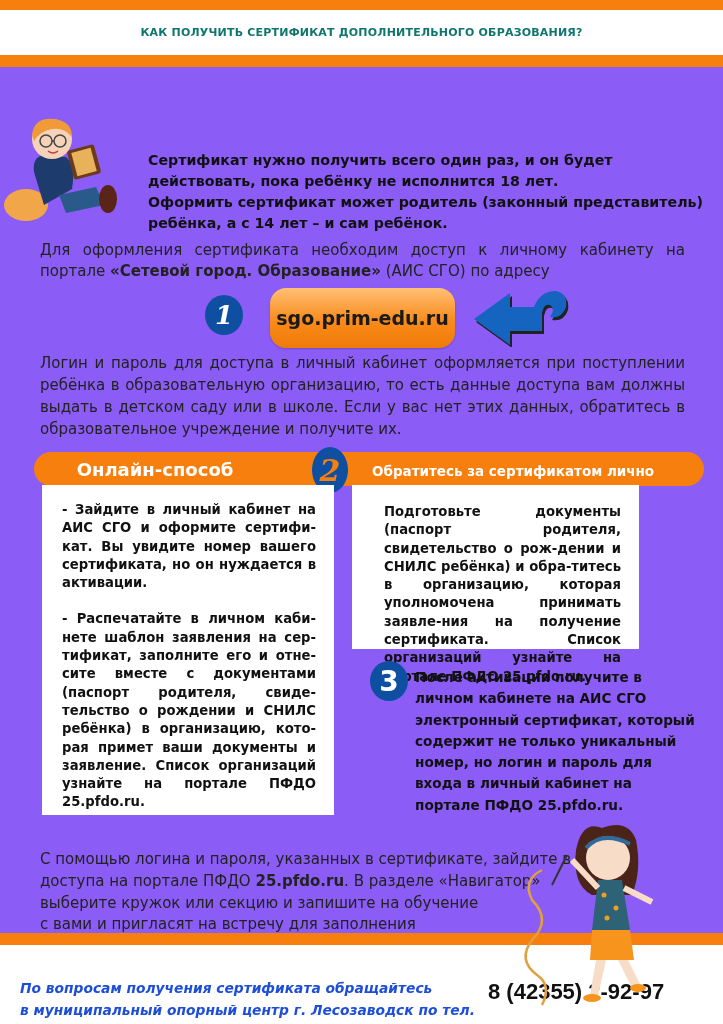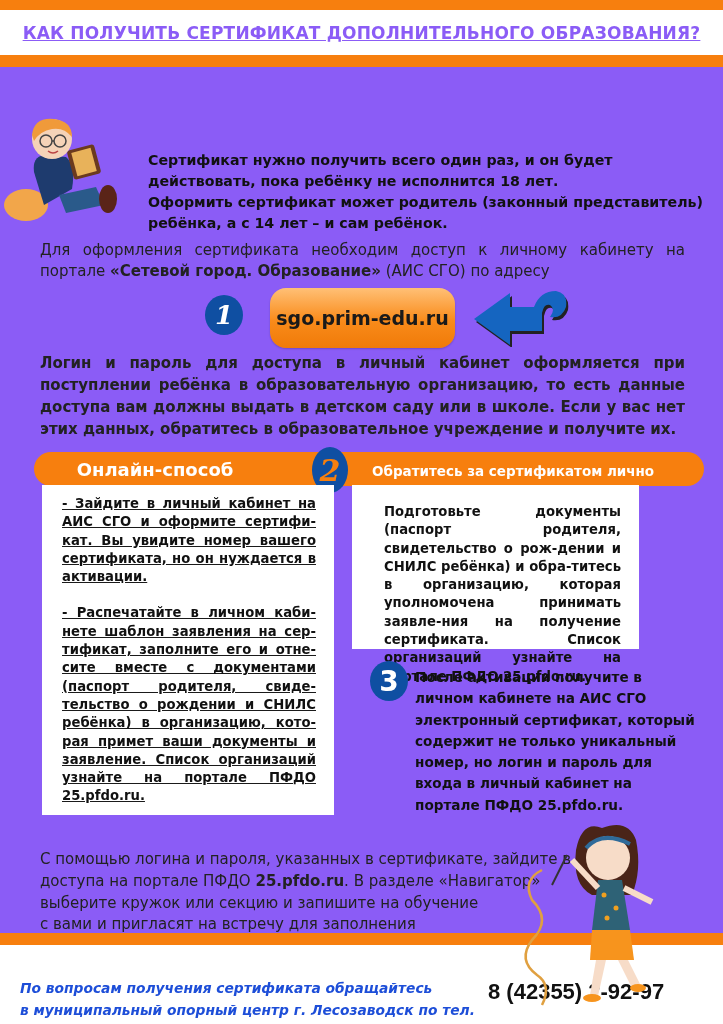--- a/index.html
+++ b/index.html
@@ -1,47 +1,47 @@
 <!DOCTYPE html>
 <html><head>
 <meta charset="utf-8">
 <style>
   * { box-sizing: border-box; margin: 0; padding: 0; }
   html, body { width: 723px; height: 1024px; overflow: hidden; }
   body { background: #ffffff; font-family: "DejaVu Sans", "Liberation Sans", sans-serif; color: #1a1a1a; position: relative; }
 
   .top-bar { position: absolute; left: 0; top: 0; width: 723px; height: 10px; background: #f77f0e; }
   .header { position: absolute; left: 0; top: 10px; width: 723px; height: 45px; background: #ffffff; display: flex; align-items: center; justify-content: center; }
-  .header h1 { font-size: 17px; font-weight: bold; letter-spacing: 0.2px; color: #8b5cf6; text-decoration: underline; }
+  .header h1 { font-size: 11px; font-weight: bold; letter-spacing: 0.2px; color: #0f766e; }
   .header-bar2 { position: absolute; left: 0; top: 55px; width: 723px; height: 12px; background: #f77f0e; }
 
   .main { position: absolute; left: 0; top: 67px; width: 723px; height: 866px; background: #8b5cf6; }
 
   .boy { position: absolute; left: 4px; top: 50px; width: 115px; height: 110px; }
   .intro { position: absolute; left: 148px; top: 83px; width: 560px; font-size: 14.2px; font-weight: bold; line-height: 21px; color: #111; }
 
   .portal-text { position: absolute; left: 40px; top: 173px; width: 645px; font-size: 15px; line-height: 21px; text-align: justify; text-align-last: left; color: #222; }
   .portal-text b { font-weight: bold; }
 
   .step-badge { position: absolute; width: 38px; height: 40px; border-radius: 50%; background: #0f4fa2; color: #fff; font-weight: bold; font-style: italic; display: flex; align-items: center; justify-content: center; font-size: 26px; font-family: "DejaVu Serif", serif; }
   .badge1 { left: 205px; top: 228px; }
   .badge2 { left: 312px; top: 380px; width: 36px; height: 46px; border-radius: 50%; font-size: 30px; color: #f77f0e; }
   .badge3 { left: 370px; top: 594px; width: 38px; height: 40px; font-style: normal; font-family: "DejaVu Sans", sans-serif; font-size: 28px; }
 
   .url-button { position: absolute; left: 270px; top: 221px; width: 185px; height: 60px; border-radius: 16px; background: linear-gradient(180deg, #ffc076 0%, #f98b1a 55%, #f07a08 100%); display: flex; align-items: center; justify-content: center; font-size: 19px; font-weight: bold; color: #1a1a1a; box-shadow: 0 1px 2px rgba(0,0,0,0.2); }
   .arrow-icon { position: absolute; left: 470px; top: 218px; width: 100px; height: 62px; }
 
-  .login-text { position: absolute; left: 40px; top: 285px; width: 645px; font-size: 15px; line-height: 22px; text-align: justify; text-align-last: left; color: #222; font-weight: bold; }
+  .login-text { position: absolute; left: 40px; top: 285px; width: 645px; font-size: 15px; line-height: 22px; text-align: justify; text-align-last: left; color: #222; }
 
   .method-bar { position: absolute; left: 34px; top: 385px; width: 670px; height: 34px; background: #f77f0e; border-radius: 17px; }
   .method-left-label { position: absolute; left: 55px; top: 392px; width: 200px; text-align: center; font-size: 18px; font-weight: bold; color: #fff; }
   .method-right-label { position: absolute; left: 372px; top: 396px; width: 320px; font-size: 13.5px; font-weight: bold; color: #fff; }
 
   .card { position: absolute; background: #fff; }
-  .card-left { left: 42px; top: 418px; width: 292px; height: 330px; padding: 10px 18px 0 20px; text-decoration: underline; }
+  .card-left { left: 42px; top: 418px; width: 292px; height: 330px; padding: 16px 18px 0 20px; }
   .card-right { left: 352px; top: 418px; width: 287px; height: 164px; padding: 18px 18px 0 32px; }
   .card p { font-size: 13.2px; font-weight: bold; line-height: 18.3px; text-align: justify; color: #111; }
   .card-left p + p { margin-top: 18px; }
 
   .step3-text { position: absolute; left: 415px; top: 600px; width: 280px; font-size: 13.6px; font-weight: bold; line-height: 21.3px; color: #111; }
 
   .pfdo-text { position: absolute; left: 40px; top: 782px; width: 650px; font-size: 15px; line-height: 21.8px; color: #222; }
   .pfdo-text b { font-weight: bold; }
   .pfdo-line { display: block; }
 

